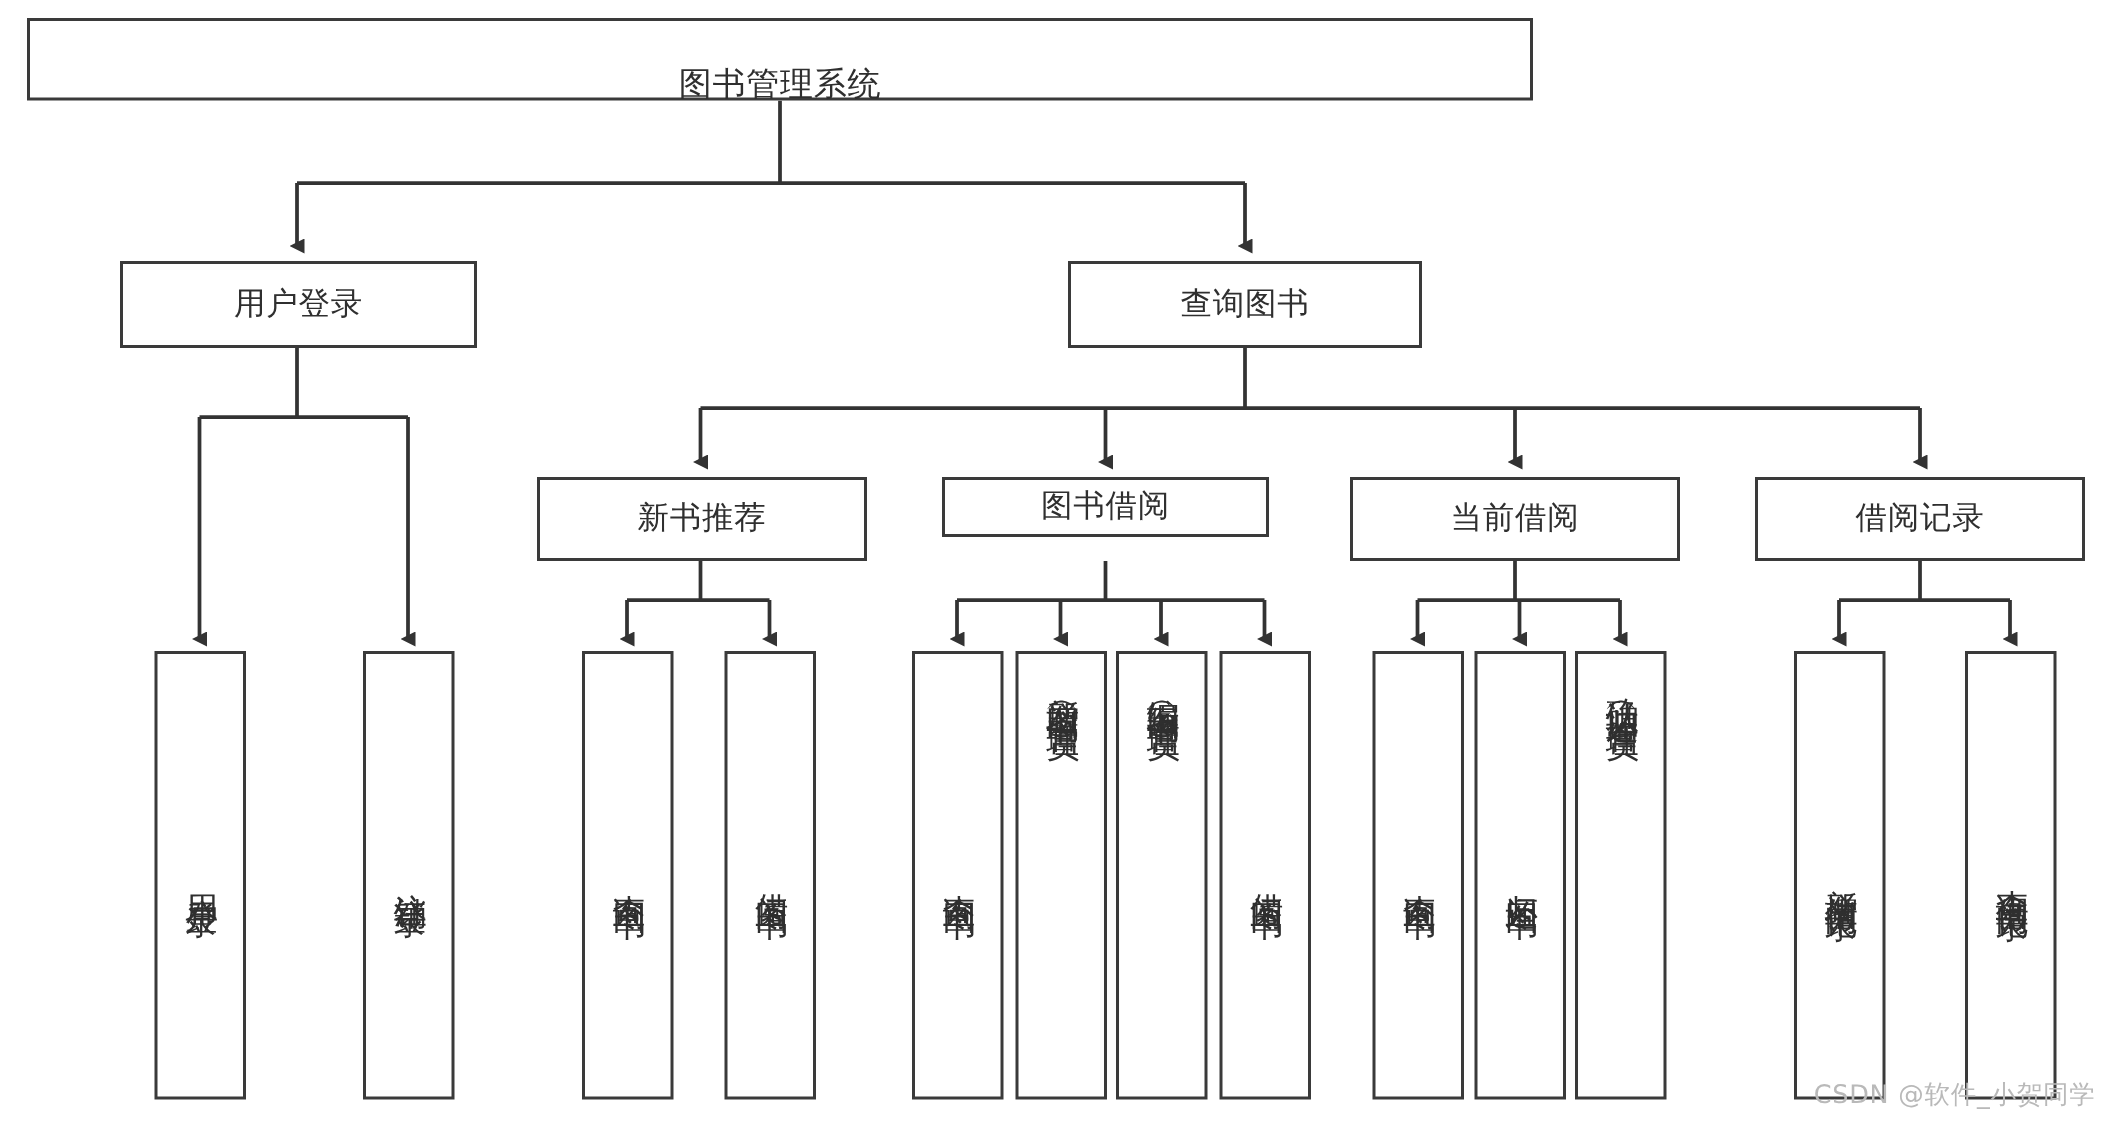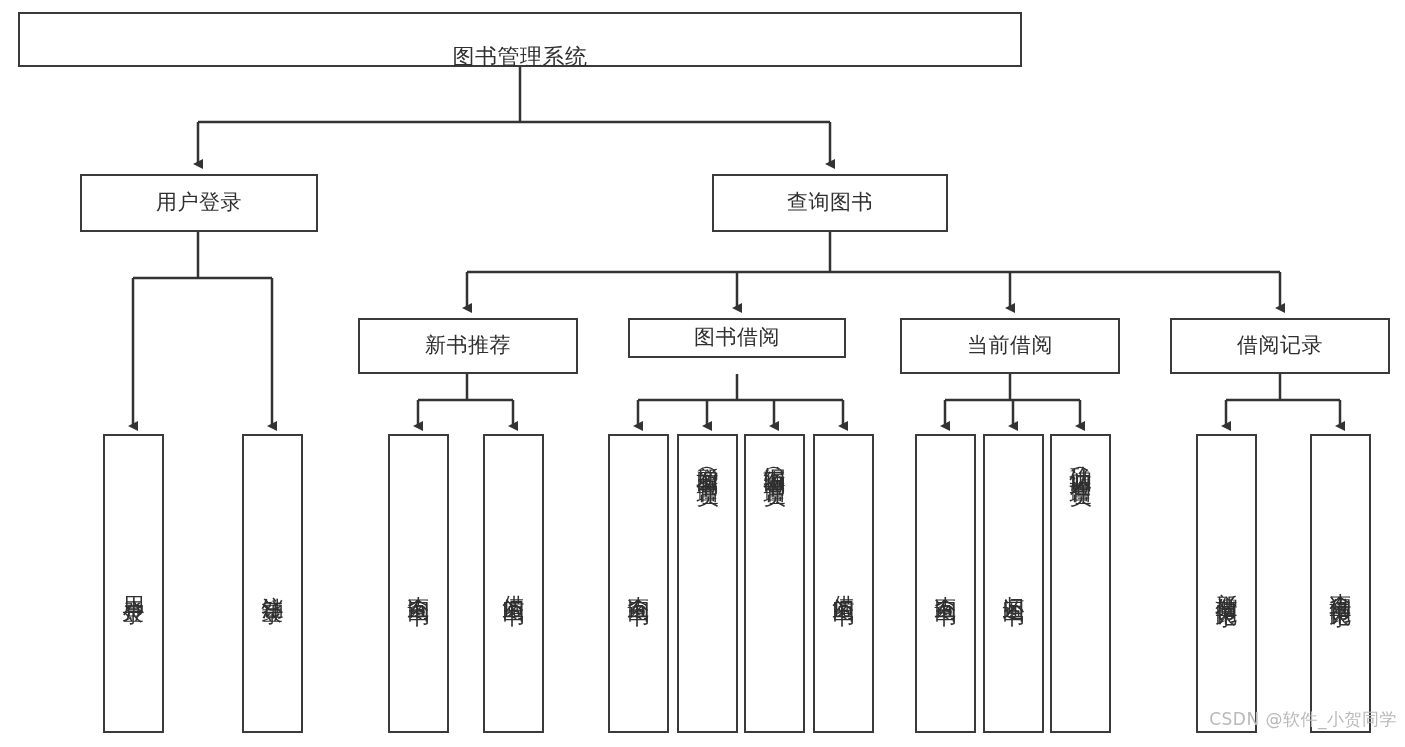--- a/index.html
+++ b/index.html
@@ -63,21 +63,21 @@
     letter-spacing: 3px;
     line-height: 1;
   }
   .node.vert.centered {
     align-items: center;
     padding-top: 0;
   }
   #watermark {
     position: absolute;
     right: 8px;
-    bottom: 16px;
+    bottom: 6px;
     font-size: 17px;
     color: #b9b9b9;
     z-index: 5;
     white-space: nowrap;
     letter-spacing: 0.5px;
   }
 </style>
 </head>
 <body>
 

